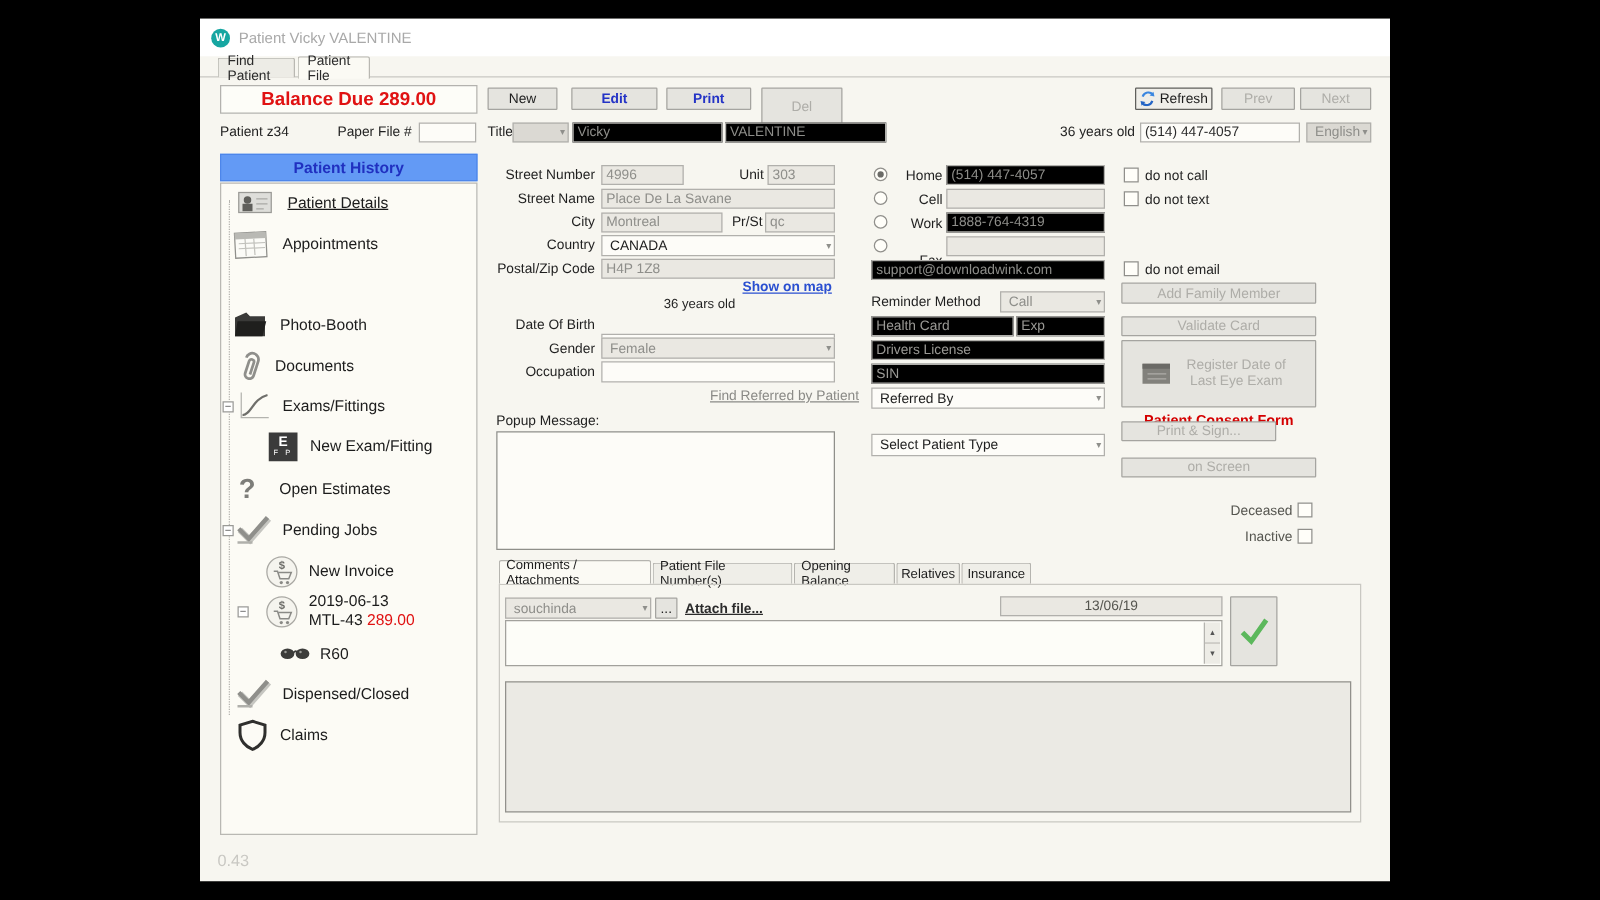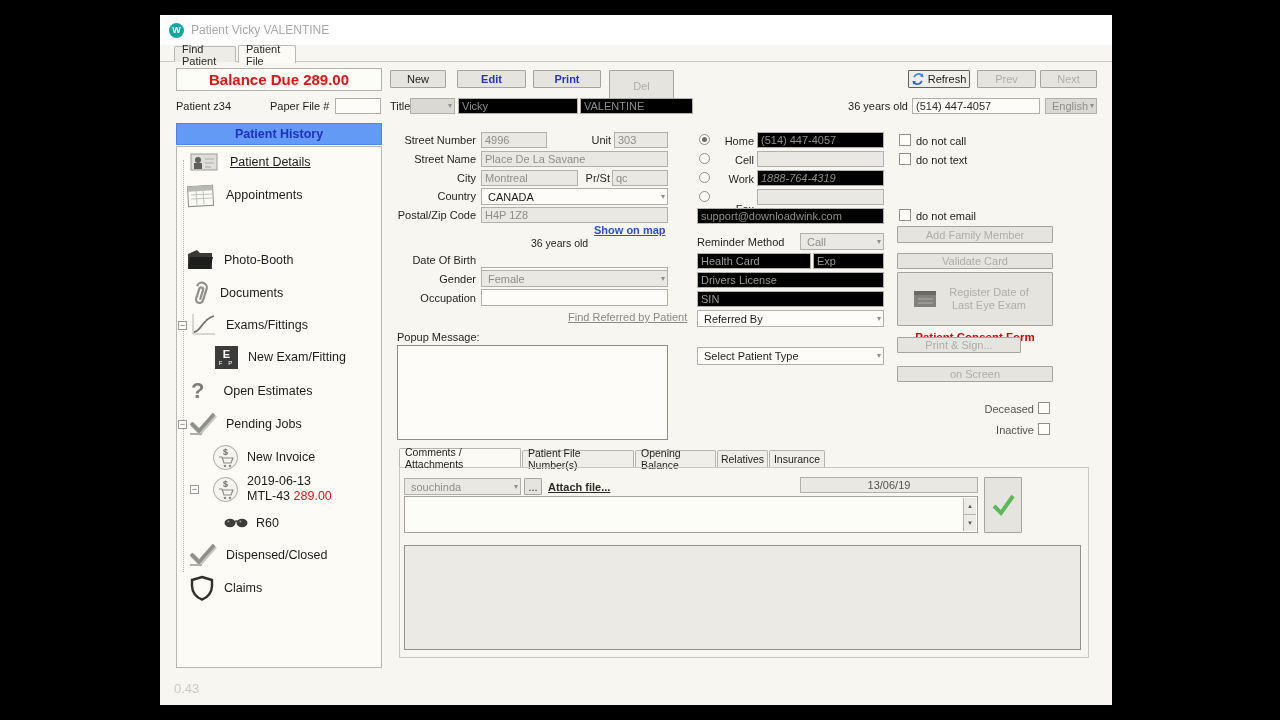--- a/index.html
+++ b/index.html
@@ -116,21 +116,21 @@
 
   <span class="lbl" style="left:16px;top:85px">Patient z34</span>
   <span class="lbl" style="left:110px;top:85px">Paper File #</span>
   <input class="fld w" style="left: 175px; top: 83px; width: 46px;" value="">
   <span class="lbl" style="left:230px;top:85px">Title</span>
   <div class="fld d dd" style="left:250px;top:83px;width:45px">
         <span class="ddlab"></span>
         <span class="chev">▾</span>
       </div>
   <input class="fld wg" style="left: 298px; top: 83px; width: 120px;" value="Vicky">
-  <input class="fld wg" style="left: 420px; top: 83px; width: 113px;" value="VALENTINE">
+  <input class="fld wg" style="left: 420px; top: 83px; width: 129px;" value="VALENTINE">
   <span class="lbl r" style="left:660px;top:85px;width:88px">36 years old</span>
   <input class="fld w" style="left: 752px; top: 83px; width: 128px;" value="(514) 447-4057">
   <div class="fld d dd" style="left:885px;top:83px;width:52px">
         <span class="ddlab">English</span>
         <span class="chev">▾</span>
       </div>
 
   <div class="sbheader">
         <span>Patient History</span>
       </div>
@@ -300,21 +300,21 @@
   <textarea class="fld w" style="left: 237px; top: 330px; width: 271px; height: 95px; resize: none; border-color: rgb(143, 143, 138);"></textarea>
 
   <span class="radio on" style="left:539px;top:119px"></span>
   <span class="lbl r" style="left:548px;top:120px;width:46px">Home</span>
   <input class="fld wg" style="left: 597px; top: 117px; width: 127px;" value="(514) 447-4057">
   <span class="radio" style="left:539px;top:138px"></span>
   <span class="lbl r" style="left:548px;top:139px;width:46px">Cell</span>
   <input class="fld g" style="left: 597px; top: 136px; width: 127px;" value="">
   <span class="radio" style="left:539px;top:157px"></span>
   <span class="lbl r" style="left:548px;top:158px;width:46px">Work</span>
-  <input class="fld wg" style="left: 597px; top: 155px; width: 127px; font-style: italic;" value="1888-764-4319">
+  <input class="fld wg" style="left: 597px; top: 155px; width: 127px;" value="1888-764-4319">
   <span class="radio" style="left:539px;top:176px"></span>
   <span class="lbl r" style="left:548px;top:188px;width:46px">Fax</span>
   <input class="fld g" style="left: 597px; top: 174px; width: 127px;" value="">
   <input class="fld wg" style="left: 537px; top: 193px; width: 187px;" value="support@downloadwink.com">
   <span class="lbl" style="left:537px;top:221px">Reminder Method</span>
   <div class="fld g dd" style="left:640px;top:218px;width:84px;height:17px">
         <span class="ddlab">Call</span>
         <span class="chev">▾</span>
       </div>
 

